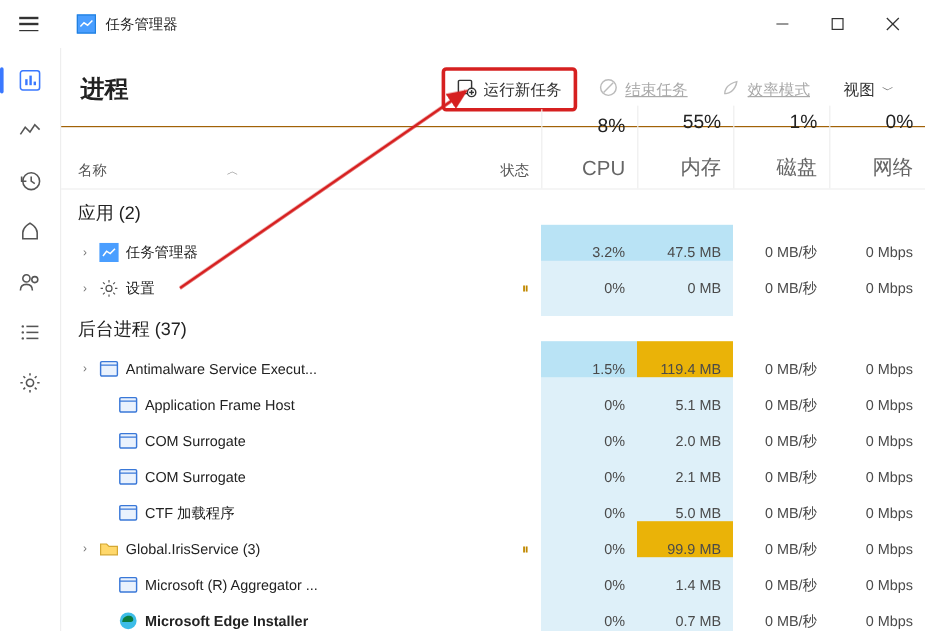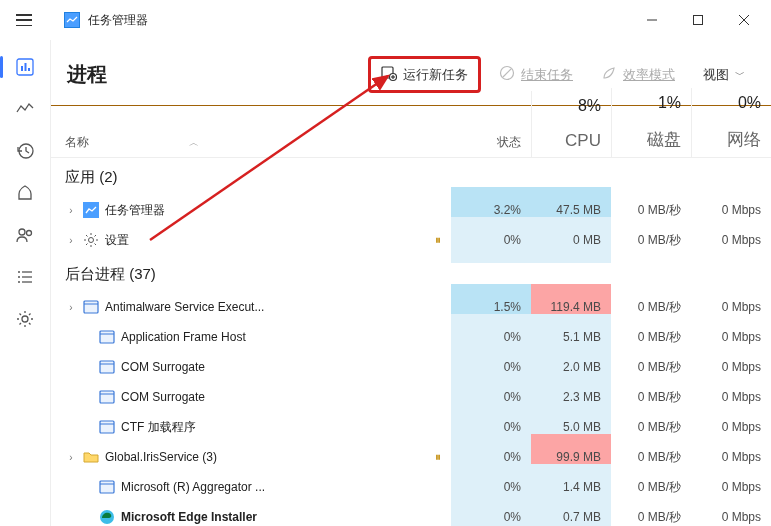--- a/index.html
+++ b/index.html
@@ -36,21 +36,21 @@
 .sort-arrow { font-size: 10px; color: #888; margin-left: 40px; }
 
 .table-body { flex: 1; overflow-y: auto; }
 .group-header { padding: 10px 14px 8px 14px; font-size: 15px; font-weight: 400; color: #222; }
 .row { display: flex; align-items: center; height: 30px; font-size: 12px; }
 .row .name-cell { flex: 1; display: flex; align-items: center; gap: 6px; padding-left: 14px; overflow: hidden; white-space: nowrap; }
 .row .status-cell { width: 70px; text-align: right; padding-right: 10px; color: #c08800; }
 .row .metric-cell { width: 80px; text-align: right; padding: 16px 10px; font-size: 12px; color: #4a4a4a; }
 .row .metric-cell.heat1 { background: #def0f9; }
 .row .metric-cell.heat2 { background: #b9e3f5; }
-.row .metric-cell.heat3 { background: #fca5a5; }
+.row .metric-cell.heat3 { background: #eab308; }
 .expand { width: 12px; display: inline-flex; justify-content: center; color: #777; font-size: 10px; }
 .proc-icon { width: 16px; height: 16px; display: inline-flex; align-items: center; justify-content: center; flex-shrink: 0; }
 .proc-name { color: #222; overflow: hidden; text-overflow: ellipsis; }
 .annotation-arrow { position: absolute; pointer-events: none; }
 
 svg { overflow: visible; }
 </style>
 </head>
 <body>
 
@@ -177,20 +177,24 @@
         <span>名称</span>
         <span class="sort-arrow">︿</span>
       </div>
       <div class="col-status">状态</div>
 
     <div class="metric-col">
           <div class="metric-pct">8%</div>
           <div class="metric-label">CPU</div>
         </div>
         <div class="metric-col">
+          <div class="metric-pct">55%</div>
+          <div class="metric-label">内存</div>
+        </div>
+        <div class="metric-col">
           <div class="metric-pct">1%</div>
           <div class="metric-label">磁盘</div>
         </div>
         <div class="metric-col">
           <div class="metric-pct">0%</div>
           <div class="metric-label">网络</div>
         </div>
       </div>
 
     <div class="table-body" id="table-body">
@@ -287,21 +291,21 @@
       <span class="proc-icon">
               <svg width="16" height="16">
                 <rect x="1" y="2" width="14" height="12" rx="1" stroke="#3a78d8" stroke-width="1.2" fill="#eaf2fd"></rect>
                 <line x1="1" y1="5" x2="15" y2="5" stroke="#3a78d8"></line>
               </svg>
             </span>
       <span class="proc-name">COM Surrogate</span>
     </div>
     <div class="status-cell"></div>
     <div class="metric-cell heat1">0%</div>
-    <div class="metric-cell heat1">2.3 MB</div>
+    <div class="metric-cell heat1">2.1 MB</div>
     <div class="metric-cell">0 MB/秒</div>
     <div class="metric-cell">0 Mbps</div>
         </div>
         <div class="row">
     <div class="name-cell" style="margin-left:16px;">
       <span class="expand"></span>
       <span class="proc-icon">
               <svg width="16" height="16">
                 <rect x="1" y="2" width="14" height="12" rx="1" stroke="#3a78d8" stroke-width="1.2" fill="#eaf2fd"></rect>
                 <line x1="1" y1="5" x2="15" y2="5" stroke="#3a78d8"></line>

